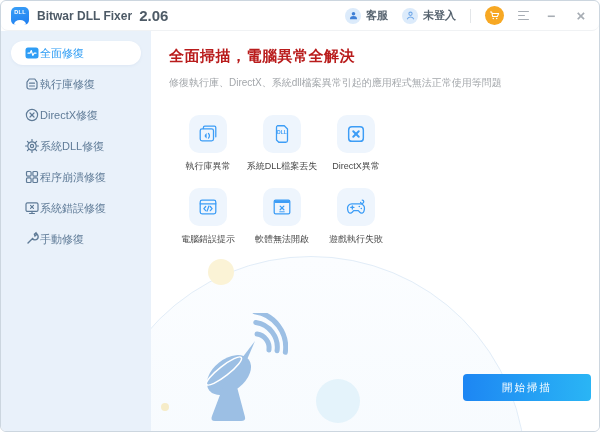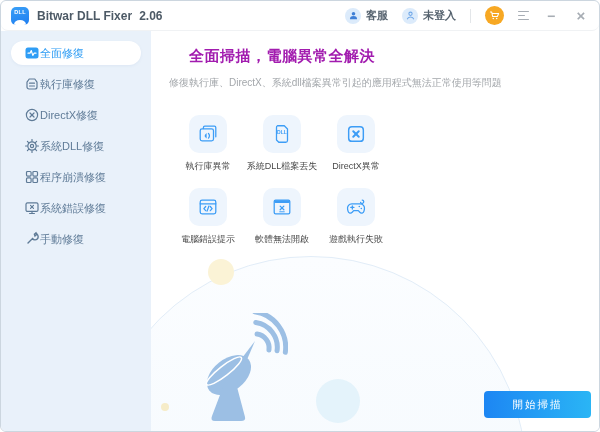--- a/index.html
+++ b/index.html
@@ -5,21 +5,21 @@
   * { margin:0; padding:0; box-sizing:border-box; }
   html,body { width:600px; height:432px; font-family:"Liberation Sans","DejaVu Sans",sans-serif; }
   .window { width:600px; height:432px; background:#fff; border:1px solid #ccd6df; border-radius:6px; overflow:hidden; display:flex; flex-direction:column; }
 
   
   .titlebar { height:30px; flex:0 0 30px; background:#fff; display:flex; align-items:center; padding:0 10px 0 10px; border-bottom:1px solid #f0f2f4;border-radius:7px; }
   .logo { width:18px; height:18px; border-radius:5px; background:linear-gradient(160deg,#3aa0f7,#1e7df0); position:relative; overflow:hidden; flex:0 0 18px; }
   .logo .dll-txt { position:absolute; top:2px; left:0; right:0; text-align:center; font-size:5.5px; font-weight:bold; color:#fff; letter-spacing:.3px; }
   .logo .swoosh { position:absolute; bottom:-4px; left:3px; width:12px; height:9px; background:#fff; border-radius:50% 50% 0 0; }
   .app-title { font-size:12px; font-weight:bold; color:#4d5a66; margin-left:8px; }
-  .app-version { font-size:12px; font-weight:bold; color:#4d5a66; margin-left:7px; }
+  .app-version { font-size:15px; font-weight:bold; color:#4d5a66; margin-left:7px; }
   .tb-right { margin-left:auto; display:flex; align-items:center; gap:14px;font-weight:bold; }
   .tb-chip { display:flex; align-items:center; gap:5px; cursor:pointer; }
   .tb-chip .chip-circle { width:16px; height:16px; border-radius:50%; background:#dcebfb; display:flex; align-items:center; justify-content:center; }
   .tb-chip .chip-label { font-size:11px; color:#55626e; }
   .tb-divider { width:1px; height:14px; background:#e3e6e9; }
   .cart-btn { width:19px; height:19px; border-radius:50%; background:#f7a823; display:flex; align-items:center; justify-content:center; cursor:pointer; }
   .win-ctl { color:#a7adb4; font-size:14px; line-height:1; cursor:pointer; display:flex; align-items:center; justify-content:center; width:16px; height:16px; }
   .menu-lines { display:flex; flex-direction:column; gap:2.5px; align-items:flex-start; cursor:pointer; }
   .menu-lines i { display:block; height:1.5px; background:#a7adb4; border-radius:1px; }
   .menu-lines i:nth-child(1){ width:11px; }
@@ -30,35 +30,35 @@
   .body { flex:1; display:flex; min-height:0; }
 
   
   .sidebar { width:150px; flex:0 0 150px; background:#e9f1fa; padding-top:10px; }
   .side-item { height:24px; margin:0 10px 7px 10px; padding-left:13px; display:flex; align-items:center; gap:0; border-radius:13px; font-size:11px; color:#5f7b97; cursor:pointer; }
   .side-item.active { background:#fff; color:#2b9bf4; box-shadow:0 1px 3px rgba(80,120,170,.08); }
   .side-item svg { flex:0 0 16px; }
 
   
   .main { flex:1; position:relative; background:#fff; overflow:hidden; padding:16px 0 0 18px; }
-  .main h1 { font-size:15px; font-weight:bold; color:#a21caf; letter-spacing:.5px; position:relative; z-index:2;margin-left:20px; }
+  .main h1 { font-size:15px; font-weight:bold; color:#b91c1c; letter-spacing:.5px; position:relative; z-index:2; }
   .main .sub { font-size:10px; color:#a3a7ab; margin-top:10px; position:relative; z-index:2; }
   .issue-grid { margin-top:25px; margin-left:2px; display:grid; grid-template-columns:repeat(3,74px); row-gap:15px; position:relative; z-index:2; }
   .issue { display:flex; flex-direction:column; align-items:center; }
   .tile { width:38px; height:38px; background:#eef5fd; border-radius:10px; display:flex; align-items:center; justify-content:center; }
   .issue .lbl { font-size:9px; color:#4a4a4a; margin-top:7px; white-space:nowrap; }
 
   
   .deco-big-circle { position:absolute; left:-55px; top:225px; width:430px; height:430px; border-radius:50%; background:linear-gradient(180deg,#fbfdff,#f2f8fd); border:1px solid #e2edf8; z-index:0; }
   .deco-yellow { position:absolute; left:57px; top:228px; width:26px; height:26px; border-radius:50%; background:#fbf3d6; z-index:1; }
   .deco-blue { position:absolute; left:165px; top:348px; width:44px; height:44px; border-radius:50%; background:#e4f3fb; z-index:1; }
   .deco-dot { position:absolute; left:10px; top:372px; width:8px; height:8px; border-radius:50%; background:#f6ecc8; z-index:1; }
   .deco-sat { position:absolute; left:42px; top:282px; z-index:1; }
 
-  .scan-btn { position:absolute; right:8px; bottom:13px; width:107px; height:27px; border:none; border-radius:4px; background:linear-gradient(90deg,#1d86f3,#2ab5f5); color:#fff; font-size:10.5px; letter-spacing:2px; cursor:pointer; z-index:3; font-family:inherit; }
+  .scan-btn { position:absolute; right:8px; bottom:30px; width:128px; height:27px; border:none; border-radius:4px; background:linear-gradient(90deg,#1d86f3,#2ab5f5); color:#fff; font-size:10.5px; letter-spacing:2px; cursor:pointer; z-index:3; font-family:inherit; }
 </style>
 </head>
 <body>
 
 <div class="window">
 
   <div class="titlebar">
     <div class="logo">
       <span class="dll-txt">DLL</span>
       <span class="swoosh"></span>

